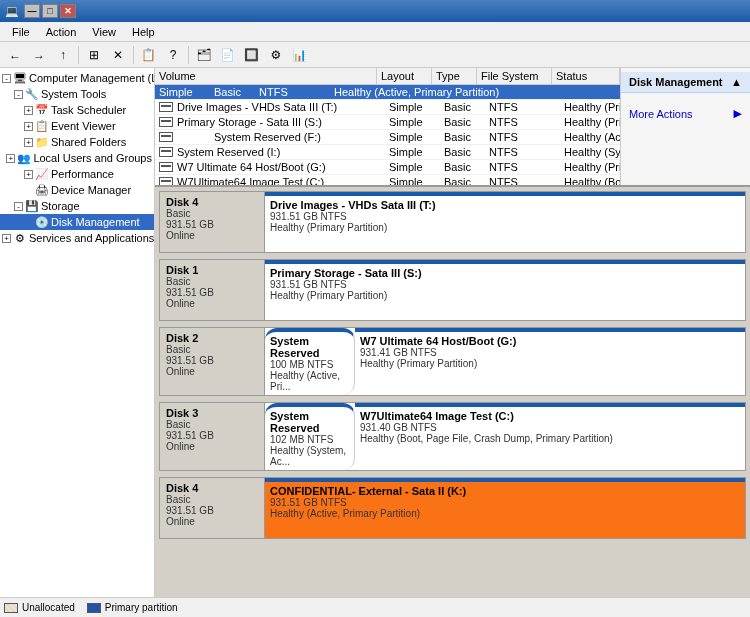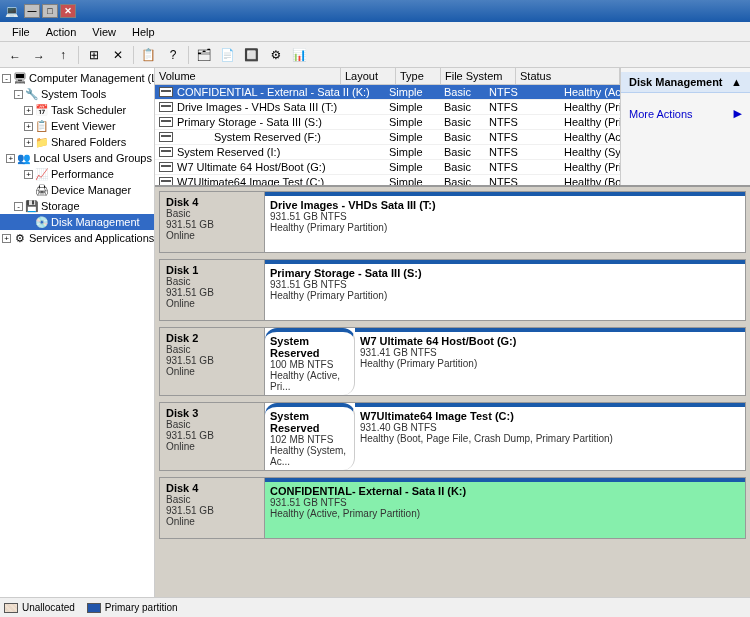--- a/index.html
+++ b/index.html
@@ -52,21 +52,21 @@
     
     .disk-graphic-panel { flex: 1; background: #d4d0c8; overflow-y: auto; padding: 4px; }
     .disk-row-graphic { display: flex; margin-bottom: 6px; background: white; border: 1px solid #999; }
     .disk-label { width: 105px; padding: 4px 6px; background: #d4d0c8; border-right: 1px solid #999; flex-shrink: 0; }
     .disk-label-name { font-weight: bold; font-size: 11px; }
     .disk-label-info { font-size: 10px; color: #333; }
     .disk-partitions { flex: 1; display: flex; min-height: 60px; }
     .partition { flex: 1; border-right: 1px solid #ccc; padding: 3px 5px; display: flex; flex-direction: column; justify-content: flex-start; cursor: pointer; position: relative; overflow: hidden; }
     .partition:last-child { border-right: none; }
     .partition.blue-header { border-top: 4px solid #1a5aaa; }
-    .partition.selected-partition { background: #86efac; }
+    .partition.selected-partition { background: #f97316; }
     .partition-name { font-size: 11px; font-weight: bold; color: #000; }
     .partition-size { font-size: 10px; color: #333; }
     .partition-status { font-size: 10px; color: #333; }
     .partition-small { max-width: 90px; min-width: 80px; flex: 0 0 auto; border-radius: 12px; }
     .unallocated-partition { background: repeating-linear-gradient(45deg, #f0e0d0, #f0e0d0 3px, #e8d8c8 3px, #e8d8c8 6px); }
     
     
     .statusbar { height: 20px; background: #f0f0f0; border-top: 1px solid #ccc; display: flex; align-items: center; padding: 0 4px; gap: 12px; }
     .status-legend { display: flex; align-items: center; gap: 4px; font-size: 10px; }
     .legend-box { width: 14px; height: 10px; border: 1px solid #555; }
@@ -192,43 +192,39 @@
     </div>
   </div>
 
   <div style="flex:1; display:flex; flex-direction:column; overflow:hidden;">
 
     <div style="display:flex; flex: 0 0 auto; border-bottom: 2px solid #999; background:white;">
 
       <div style="flex:1; overflow:hidden; display:flex; flex-direction:column;">
 
         <div class="disk-list-header">
-          <div class="col-header" style="width:186px;">
+          <div class="col-header" style="width:222px;">
             <span>Volume</span>
           </div>
           <div class="col-header" style="width:55px;">
             <span>Layout</span>
           </div>
           <div class="col-header" style="width:45px;">
             <span>Type</span>
           </div>
           <div class="col-header" style="width:75px;">
             <span>File System</span>
           </div>
           <div class="col-header" style="flex:1;">
             <span>Status</span>
           </div>
         </div>
 
         <div class="disk-list-body" style="height:105px; overflow-y:auto;">
           <div class="disk-row selected">
-            <div class="disk-cell disk-name-cell" style="width:230px;">
-              <div class="disk-icon"></div>
-              <span>CONFIDENTIAL - External - Sata II (K:)</span>
-            </div>
             <div class="disk-cell" style="width:55px;">Simple</div>
             <div class="disk-cell" style="width:45px;">Basic</div>
             <div class="disk-cell" style="width:75px;">NTFS</div>
             <div class="disk-cell" style="flex:1;">Healthy (Active, Primary Partition)</div>
           </div>
           <div class="disk-row">
             <div class="disk-cell disk-name-cell" style="width:230px;">
               <div class="disk-icon"></div>
               <span>Drive Images - VHDs Sata III (T:)</span>
             </div>

